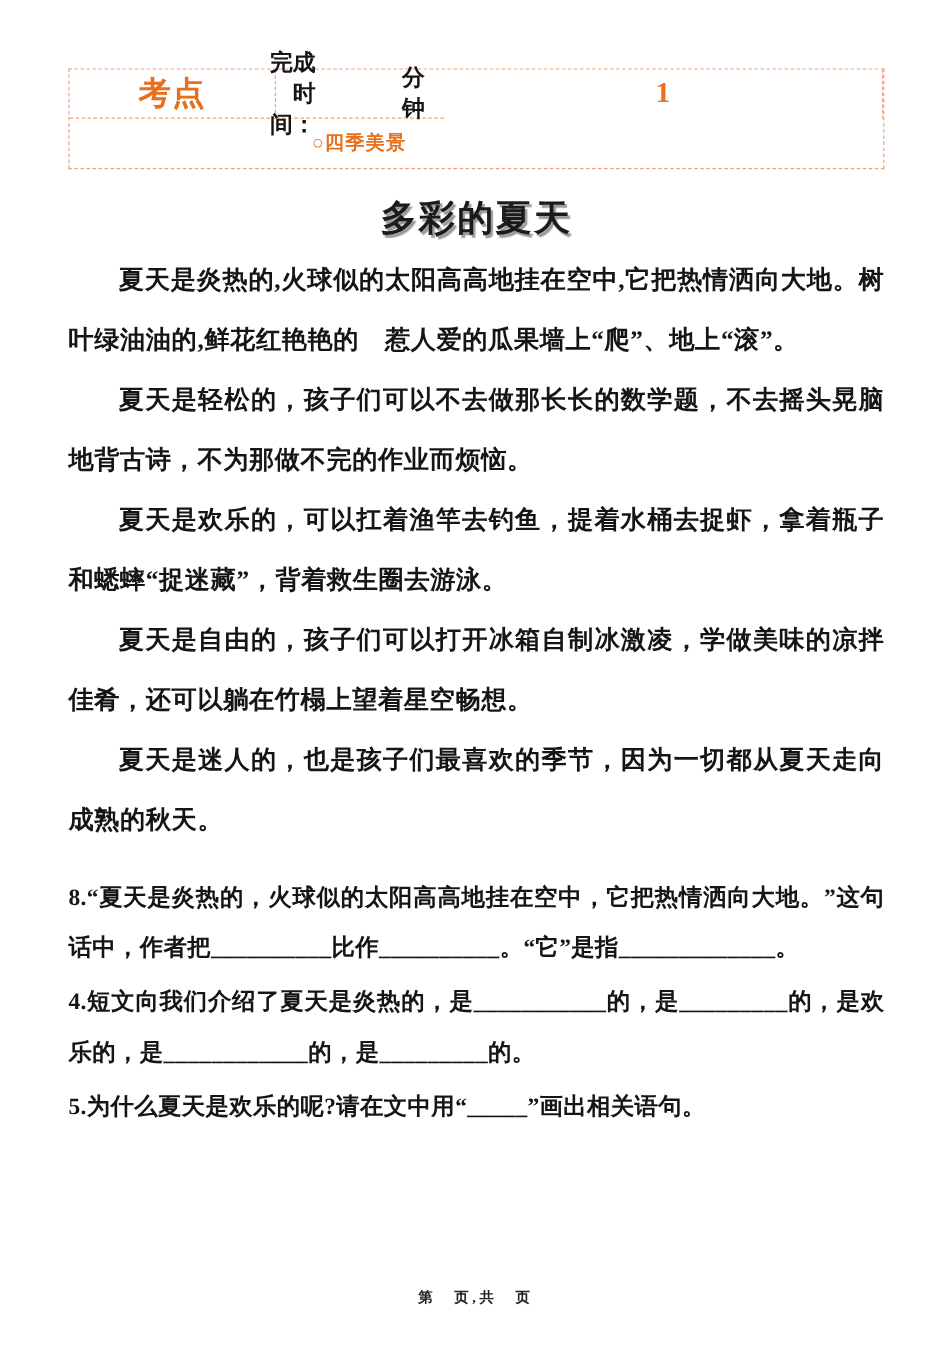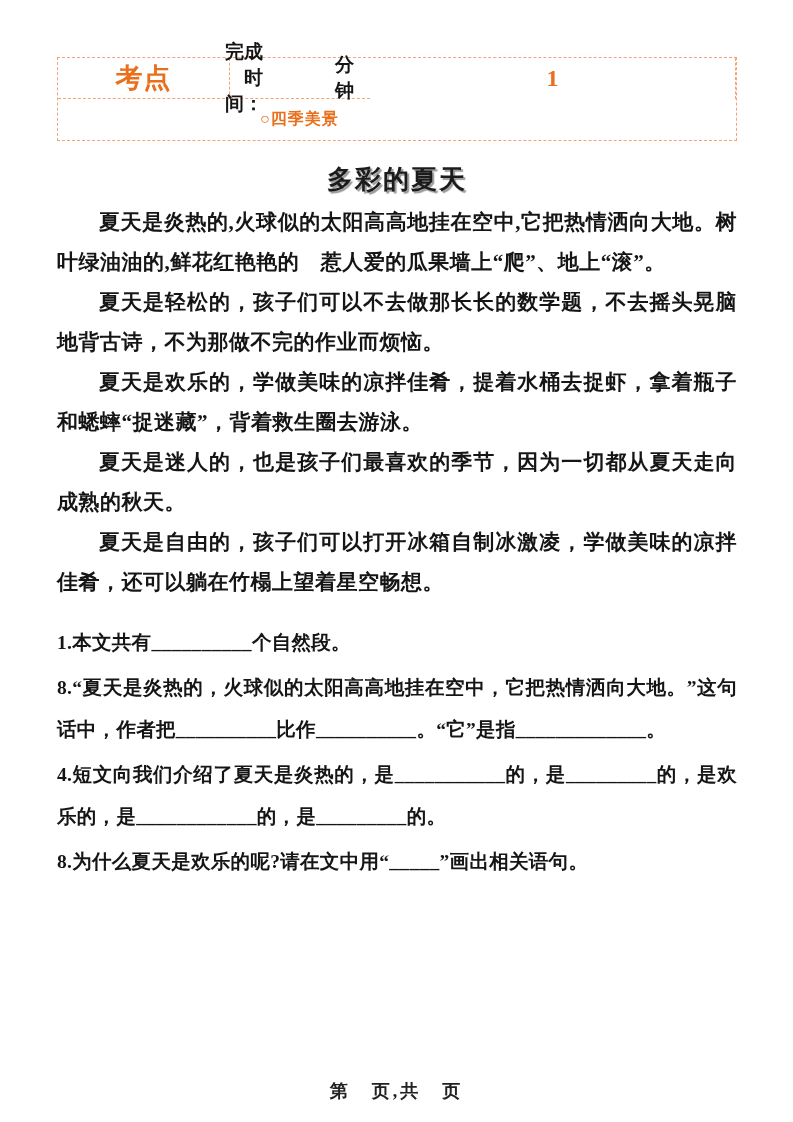--- a/index.html
+++ b/index.html
@@ -44,46 +44,46 @@
   .time-cell{justify-content:flex-end;padding-right:16px;font-size:19px;font-weight:bold;gap:72px;text-align:right;}
   .topic-cell{
     grid-column:2 / 4;
     padding-left:30px;color:var(--accent);
     font-size:16px;font-weight:bold;letter-spacing:1px;
   }
   
   .article-title{
     margin:21px 0 5px 0;
     text-align:center;
-    font-size:26px;font-weight:bold;color:#1b1b1b;
+    font-size:30px;font-weight:bold;color:#1b1b1b;
     text-shadow:2px 2px 1px var(--shadow);
     letter-spacing:2px;
   }
   .article-body p{
     margin:0;
     font-size:21px;font-weight:bold;
-    line-height:40px;
+    line-height:50px;
     text-indent:42px;
     text-align:justify;
     letter-spacing:0.5px;
   }
   
   .questions{margin-top:20px;}
   .question{
     margin:0 0 3px 0;
     font-size:19.5px;font-weight:bold;
     line-height:42px;
     text-align:justify;
     letter-spacing:0.3px;
   }
   
   .page-footer{
-    position:absolute;left:0;bottom:19px;width:100%;
+    position:absolute;left:0;bottom:32px;width:100%;
     text-align:center;
-    font-size:18px;font-weight:bold;letter-spacing:3px;color:#222;
+    font-size:12px;font-weight:bold;letter-spacing:3px;color:#222;
   }
 </style>
 </head>
 <body>
 
 <div class="page">
 
   <div class="header-grid">
     <div class="cell b-r b-b exam-point">考点</div>
     <div class="cell b-b time-cell">
@@ -92,27 +92,26 @@
     </div>
     <div class="cell b-r exam-num">1</div>
     <div class="cell topic-cell">○四季美景</div>
   </div>
 
   <div class="article-title">多彩的夏天</div>
 
   <div class="article-body">
     <p>夏天是炎热的,火球似的太阳高高地挂在空中,它把热情洒向大地。树叶绿油油的,鲜花红艳艳的　惹人爱的瓜果墙上“爬”、地上“滚”。</p>
     <p>夏天是轻松的，孩子们可以不去做那长长的数学题，不去摇头晃脑地背古诗，不为那做不完的作业而烦恼。</p>
-    <p>夏天是欢乐的，学做美味的凉拌佳肴，提着水桶去捉虾，拿着瓶子和蟋蟀“捉迷藏”，背着救生圈去游泳。</p>
+    <p>夏天是欢乐的，可以扛着渔竿去钓鱼，提着水桶去捉虾，拿着瓶子和蟋蟀“捉迷藏”，背着救生圈去游泳。</p>
+    <p>夏天是自由的，孩子们可以打开冰箱自制冰激凌，学做美味的凉拌佳肴，还可以躺在竹榻上望着星空畅想。</p>
     <p>夏天是迷人的，也是孩子们最喜欢的季节，因为一切都从夏天走向成熟的秋天。</p>
-    <p>夏天是自由的，孩子们可以打开冰箱自制冰激凌，学做美味的凉拌佳肴，还可以躺在竹榻上望着星空畅想。</p>
   </div>
 
   <div class="questions">
-    <p class="question">1.本文共有__________个自然段。</p>
     <p class="question">8.“夏天是炎热的，火球似的太阳高高地挂在空中，它把热情洒向大地。”这句话中，作者把__________比作__________。“它”是指_____________。</p>
     <p class="question">4.短文向我们介绍了夏天是炎热的，是___________的，是_________的，是欢乐的，是____________的，是_________的。</p>
-    <p class="question">8.为什么夏天是欢乐的呢?请在文中用“_____”画出相关语句。</p>
+    <p class="question">5.为什么夏天是欢乐的呢?请在文中用“_____”画出相关语句。</p>
   </div>
 
 </div>
 
 <div class="page-footer">第　页,共　页</div>
 
 </body></html>

